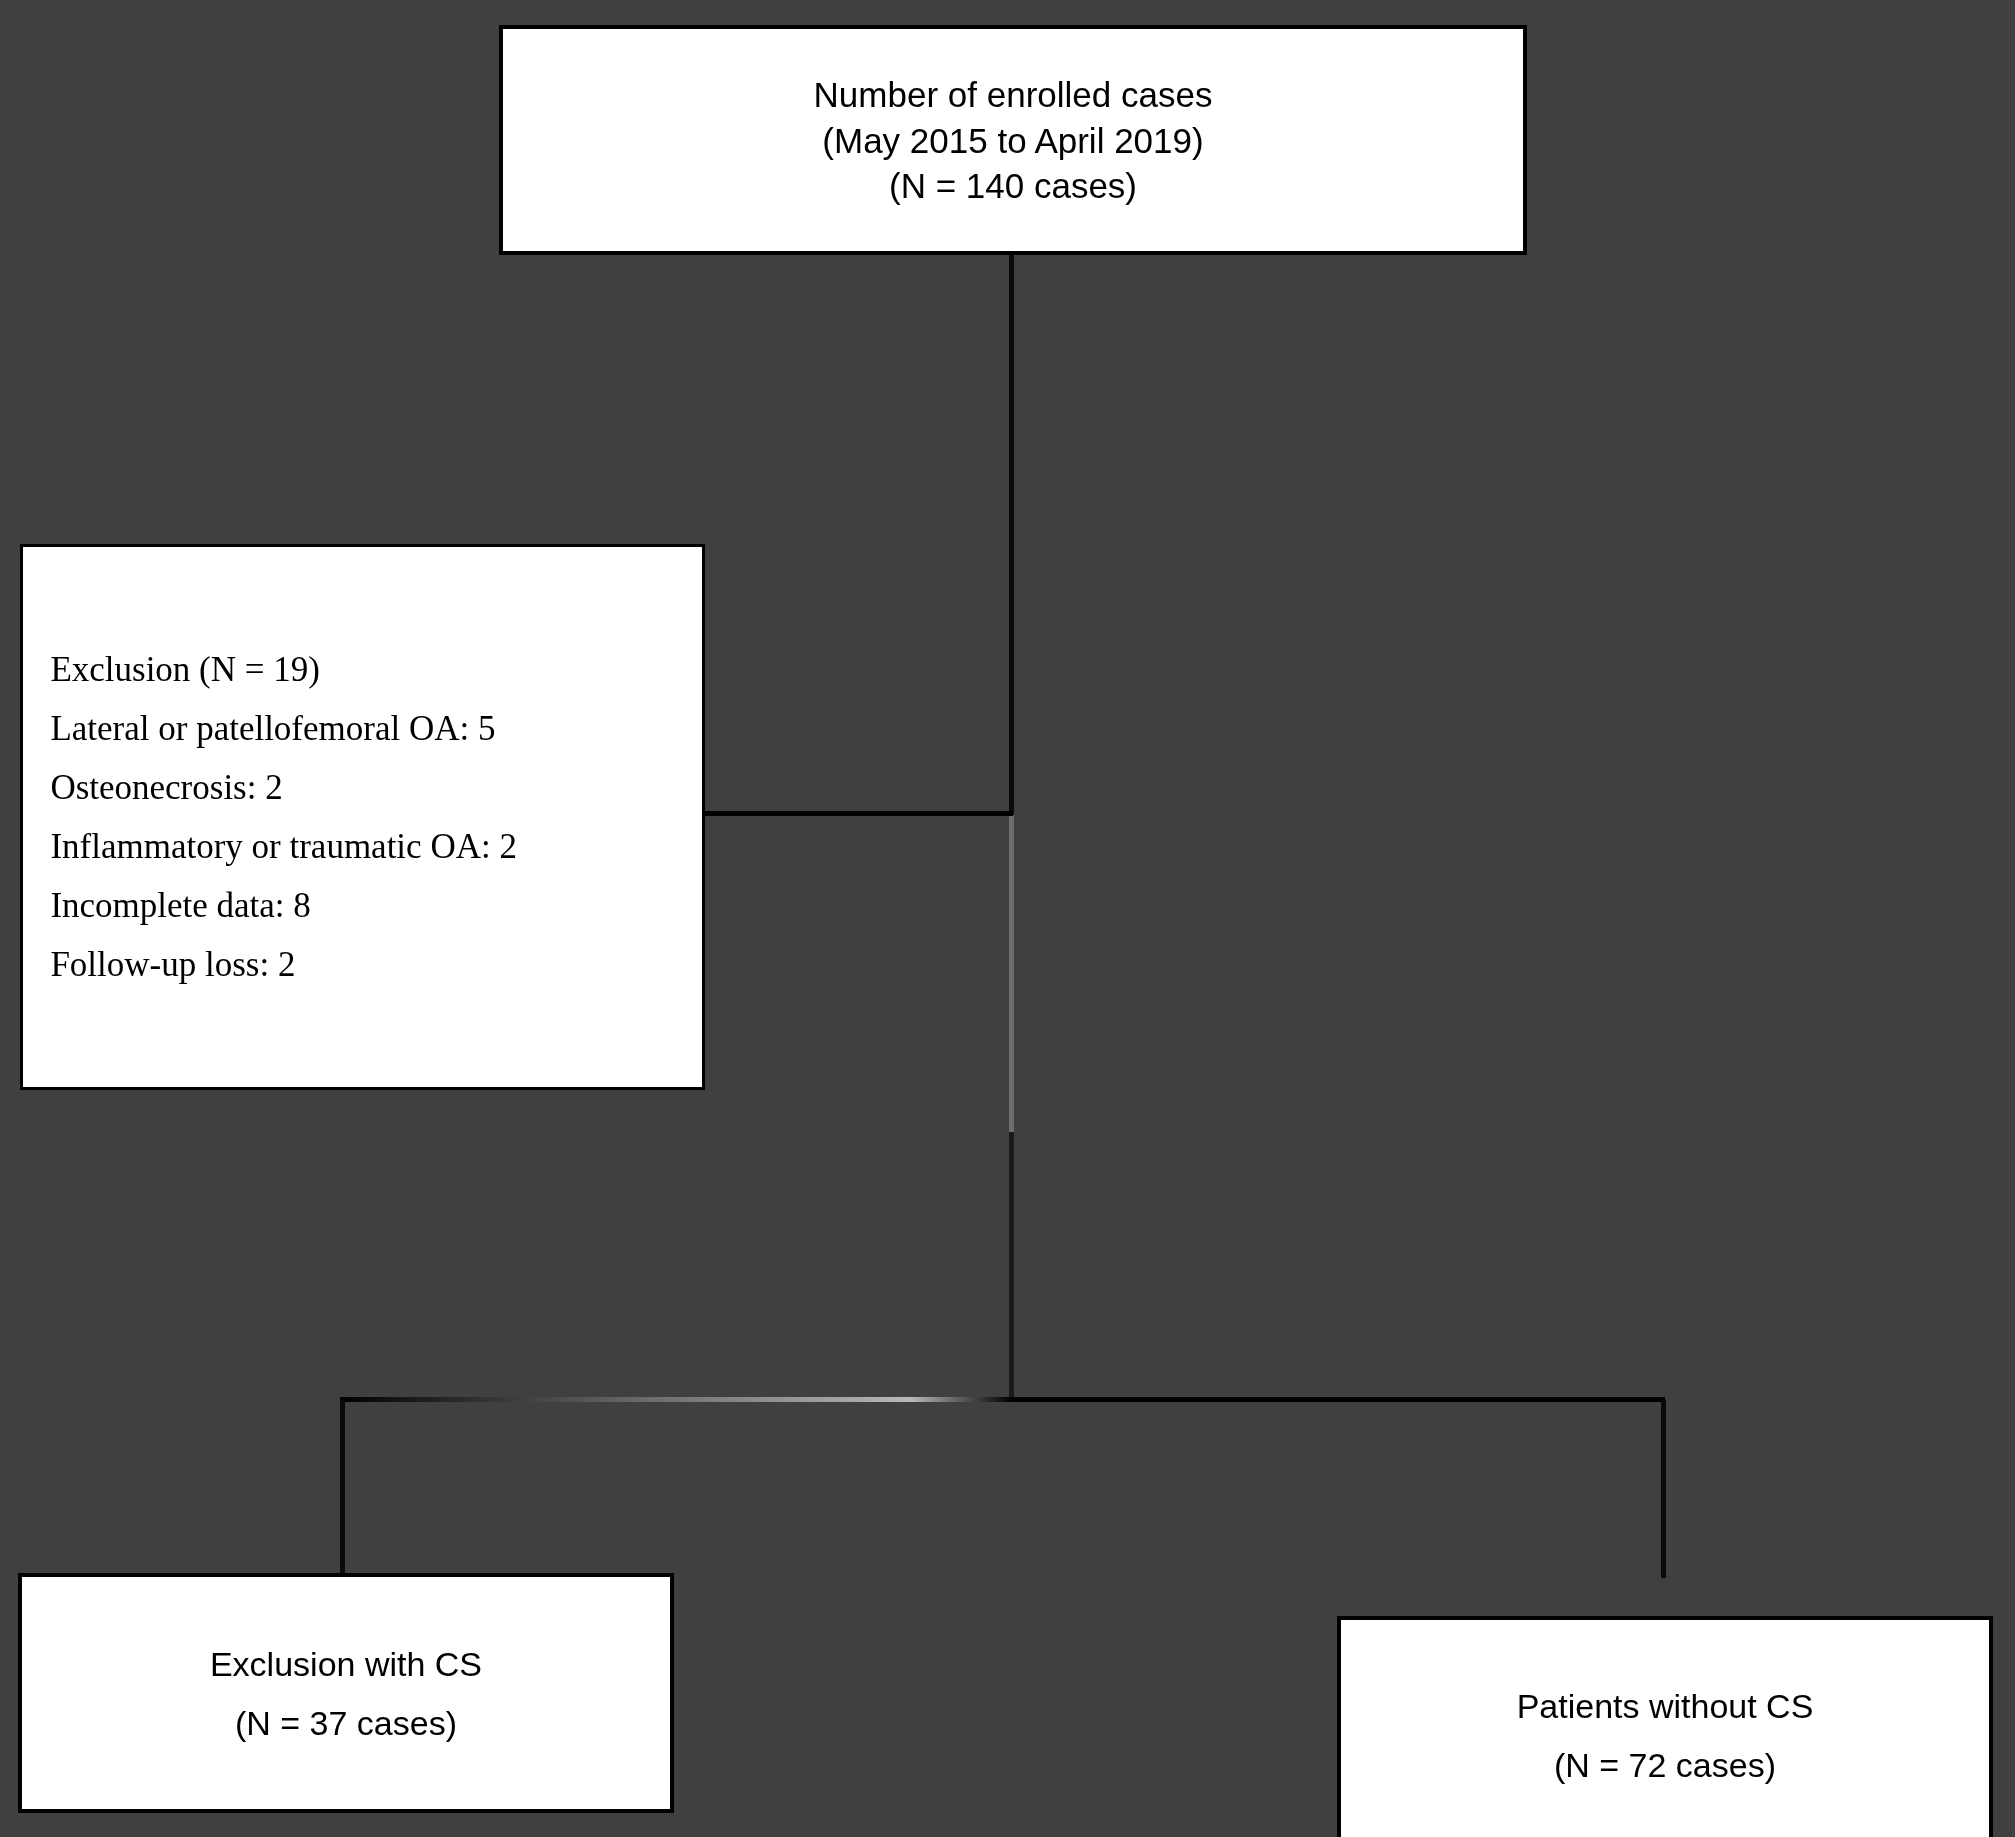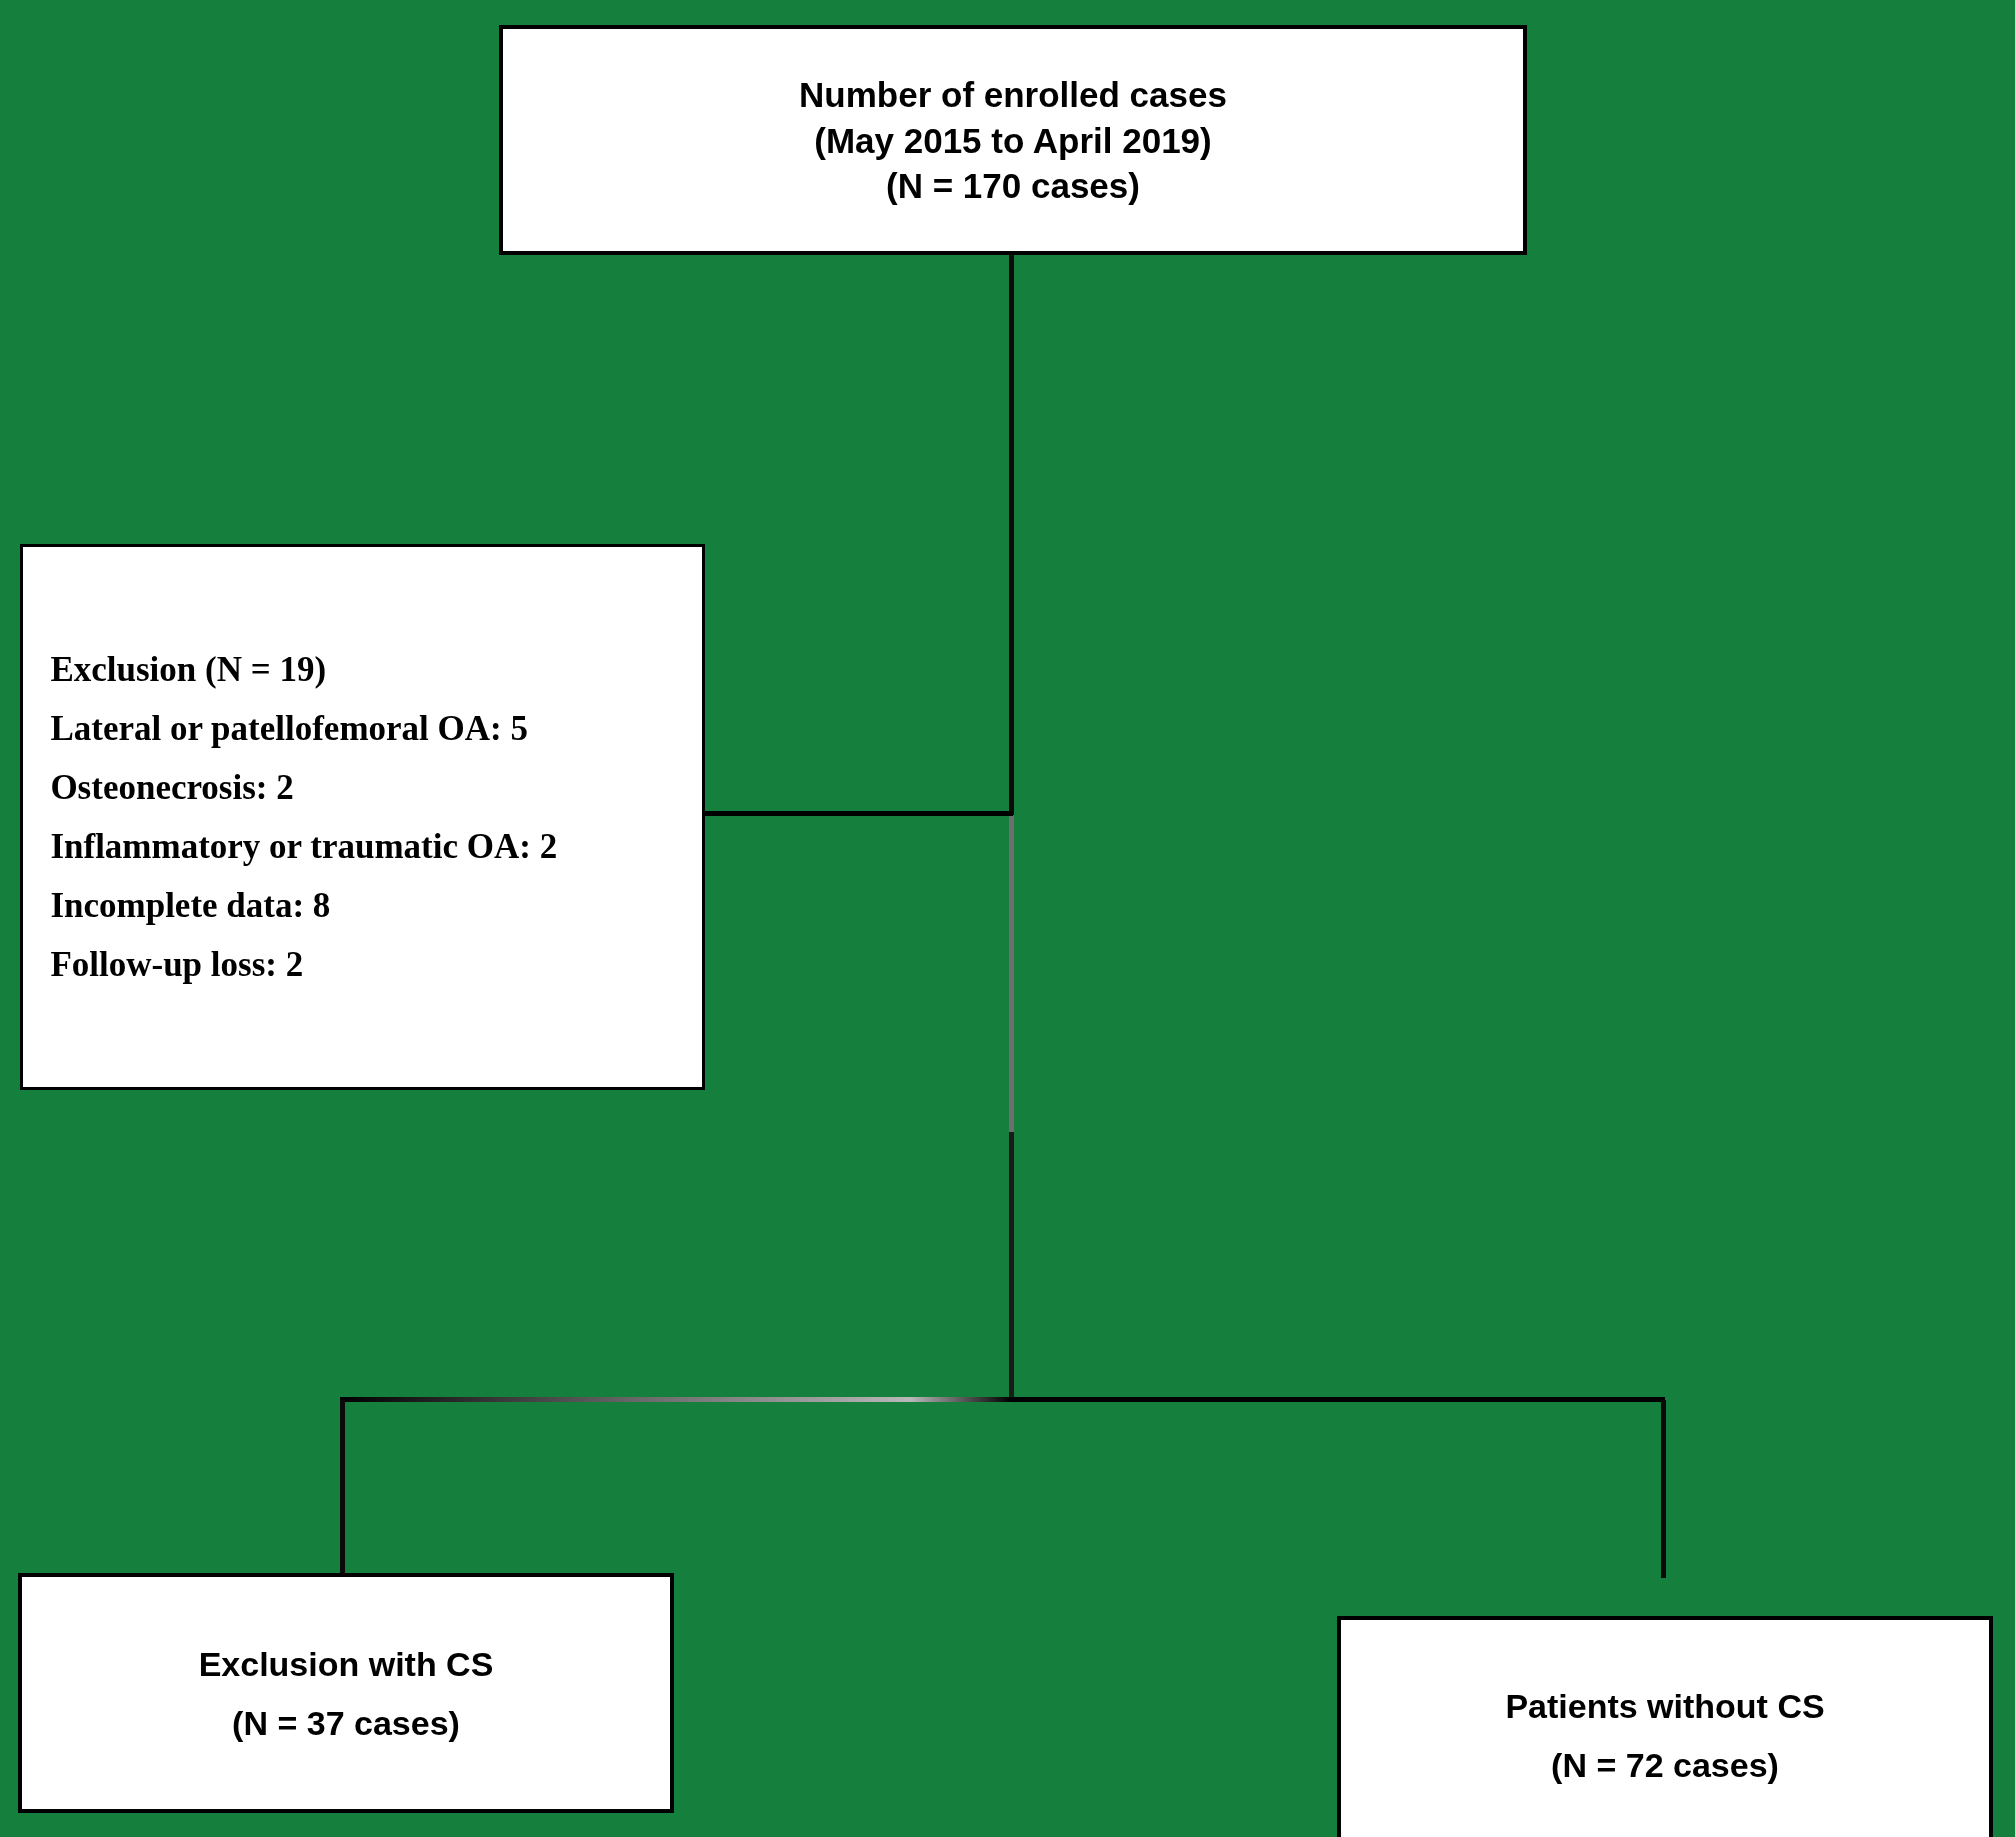--- a/index.html
+++ b/index.html
@@ -4,24 +4,23 @@
 <style>
   html, body {
     margin: 0;
     padding: 0;
     background: #ffffff;
   }
   #page {
     position: relative;
     width: 2015px;
     height: 1837px;
-    background: #15803d;
+    background: #404040;
     overflow: hidden;
     font-family: "Liberation Sans", sans-serif;
-    font-weight: bold;
   }
 
   
   .node {
     position: absolute;
     box-sizing: border-box;
     background: #ffffff;
     border: 4px solid #000000;
     display: flex;
     flex-direction: column;
@@ -168,21 +167,21 @@
   <div class="conn" id="conn-trunk-lower"></div>
   <div class="conn" id="conn-exclusion"></div>
   <div class="conn" id="conn-branch-bar-left"></div>
   <div class="conn" id="conn-branch-bar-right"></div>
   <div class="conn" id="conn-drop-left"></div>
   <div class="conn" id="conn-drop-right"></div>
 
   <div class="node" id="node-enrolled">
     <span class="line">Number of enrolled cases</span>
     <span class="line">(May 2015 to April 2019)</span>
-    <span class="line">(N = 170 cases)</span>
+    <span class="line">(N = 140 cases)</span>
   </div>
 
   <div class="node" id="node-exclusion">
     <span class="line">Exclusion (N = 19)</span>
     <span class="line">Lateral or patellofemoral OA: 5</span>
     <span class="line">Osteonecrosis: 2</span>
     <span class="line">Inflammatory or traumatic OA: 2</span>
     <span class="line">Incomplete data: 8</span>
     <span class="line">Follow-up loss: 2</span>
   </div>

